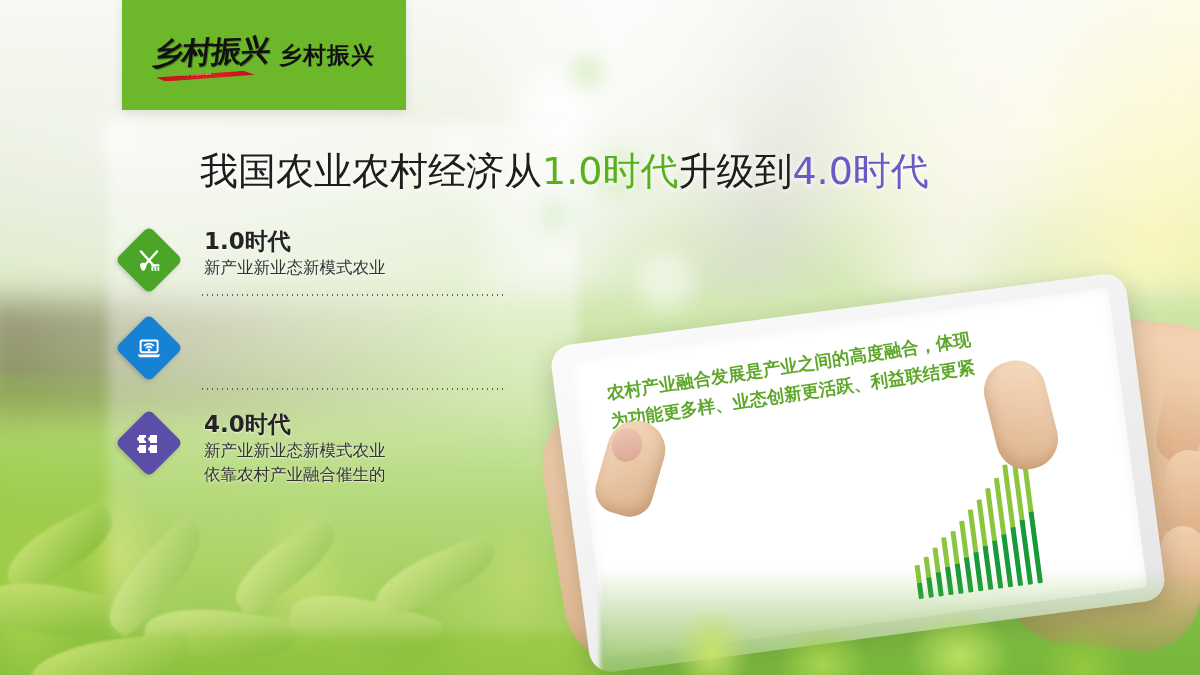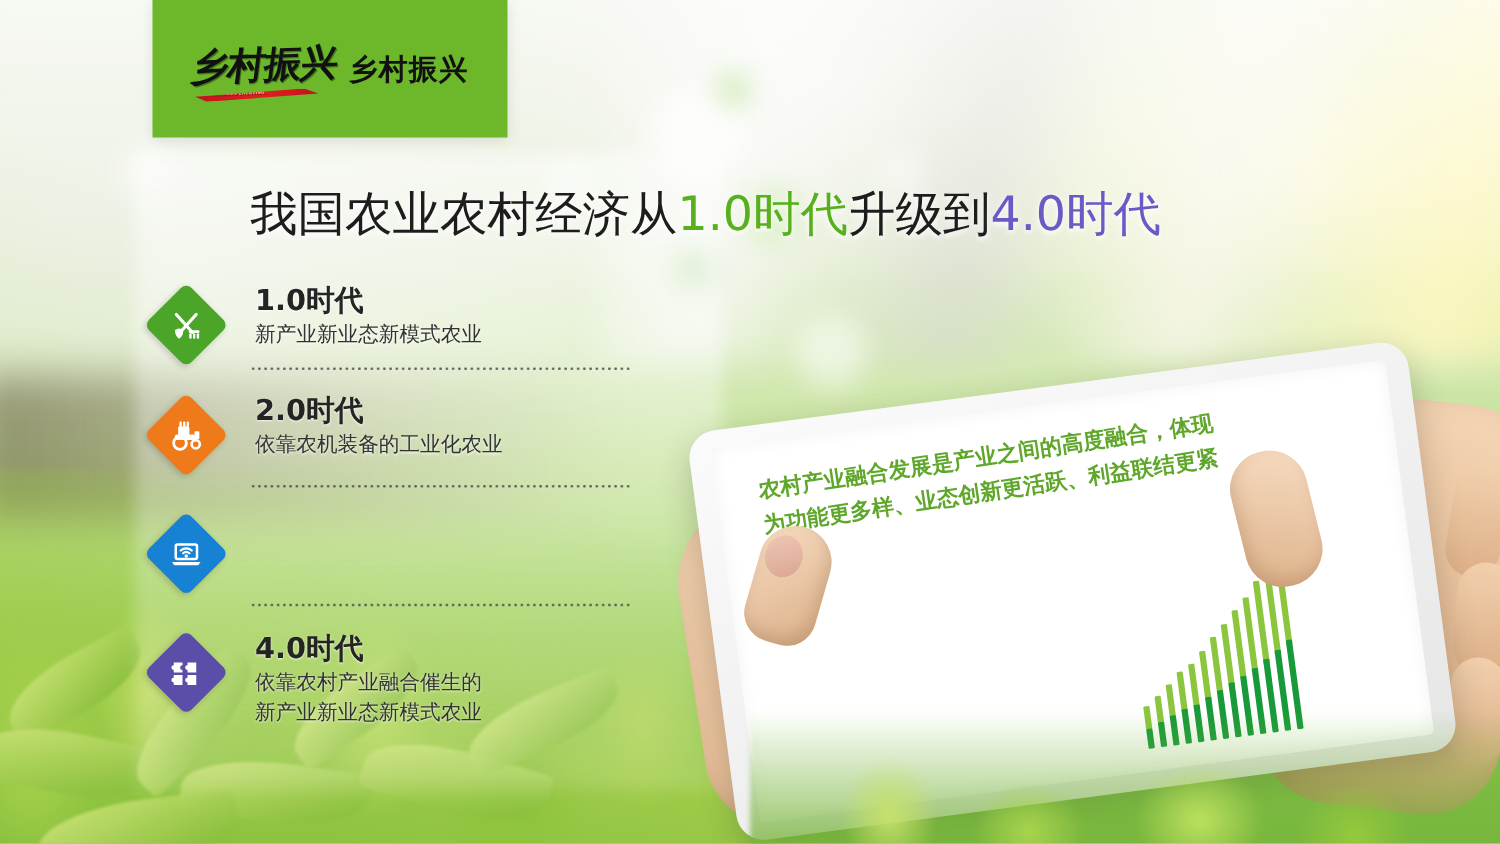--- a/index.html
+++ b/index.html
@@ -271,41 +271,20 @@
           </g>
         </svg>
       </div>
       <div class="era-txt">
         <div class="era-h">1.0时代</div>
         <div class="era-d">新产业新业态新模式农业</div>
       </div>
       <div class="era-rule" style="top:66px;"></div>
     </div>
 
-    <div class="era" style="height:95px;">
-      <div class="era-ico" style="background:#ef7a1a;">
-        <svg width="30" height="28" viewBox="0 0 30 28">
-          <g fill="#fff">
-            <rect x="8.5" y="7" width="9" height="7.2" rx="1.2"></rect>
-            <rect x="6" y="13.5" width="16" height="4.4" rx="1.4"></rect>
-            <rect x="21.5" y="11" width="4" height="6.4" rx="1"></rect>
-            <rect x="9.5" y="3.2" width="1.9" height="4.2" rx="0.9"></rect>
-            <rect x="12.4" y="3.2" width="1.9" height="4.2" rx="0.9"></rect>
-            <rect x="15.3" y="3.2" width="1.9" height="4.2" rx="0.9"></rect>
-          </g>
-          <circle cx="10" cy="20.4" r="5.1" fill="none" stroke="#fff" stroke-width="2.3"></circle>
-          <circle cx="22.6" cy="21.4" r="3.3" fill="none" stroke="#fff" stroke-width="2.1"></circle>
-        </svg>
-      </div>
-      <div class="era-txt">
-        <div class="era-h">2.0时代</div>
-        <div class="era-d">依靠农机装备的工业化农业</div>
-      </div>
-      <div class="era-rule" style="top:72px;"></div>
-    </div>
 
     <div class="era" style="height:95px;">
       <div class="era-ico" style="background:#1782d4;">
         <svg width="30" height="28" viewBox="0 0 30 28">
           <rect x="6.6" y="6.6" width="17" height="11.6" rx="1.4" fill="none" stroke="#fff" stroke-width="2"></rect>
           <path d="M3.6 20.6 h22.8 l-1.8 2.6 H5.4 z" fill="#fff"></path>
           <g fill="none" stroke="#fff" stroke-width="1.8" stroke-linecap="round">
             <path d="M10.6 11.4 a6.4 6.4 0 0 1 8.8 0"></path>
             <path d="M12.5 13.6 a3.8 3.8 0 0 1 5 0"></path>
           </g>
@@ -323,22 +302,22 @@
           <g fill="#fff">
             <path d="M5 6 h7 v2.2 a1.9 1.9 0 1 0 0 3.8 V14 H5 v-2.1 a1.9 1.9 0 1 1 0-3.8 z"></path>
             <path d="M16 6 h7 v8 h-7 v-2.1 a1.9 1.9 0 1 1 0-3.8 z"></path>
             <path d="M5 16 h7 v8 H5 v-2.1 a1.9 1.9 0 1 1 0-3.8 z"></path>
             <path d="M16 16 h7 v8 h-7 v-2.1 a1.9 1.9 0 1 1 0-3.8 z"></path>
           </g>
         </svg>
       </div>
       <div class="era-txt">
         <div class="era-h">4.0时代</div>
+        <div class="era-d">新产业新业态新模式农业</div>
         <div class="era-d">依靠农村产业融合催生的</div>
-        <div class="era-d">新产业新业态新模式农业</div>
       </div>
     </div>
 
   </div>
 
   <div class="tablet-wrap">
     <div class="hand hand-l"></div>
     <div class="hand hand-r"></div>
     <div class="finger" style="left:600px;top:70px;width:44px;height:92px;transform:rotate(9deg);"></div>
     <div class="finger" style="left:604px;top:150px;width:46px;height:90px;transform:rotate(5deg);"></div>

